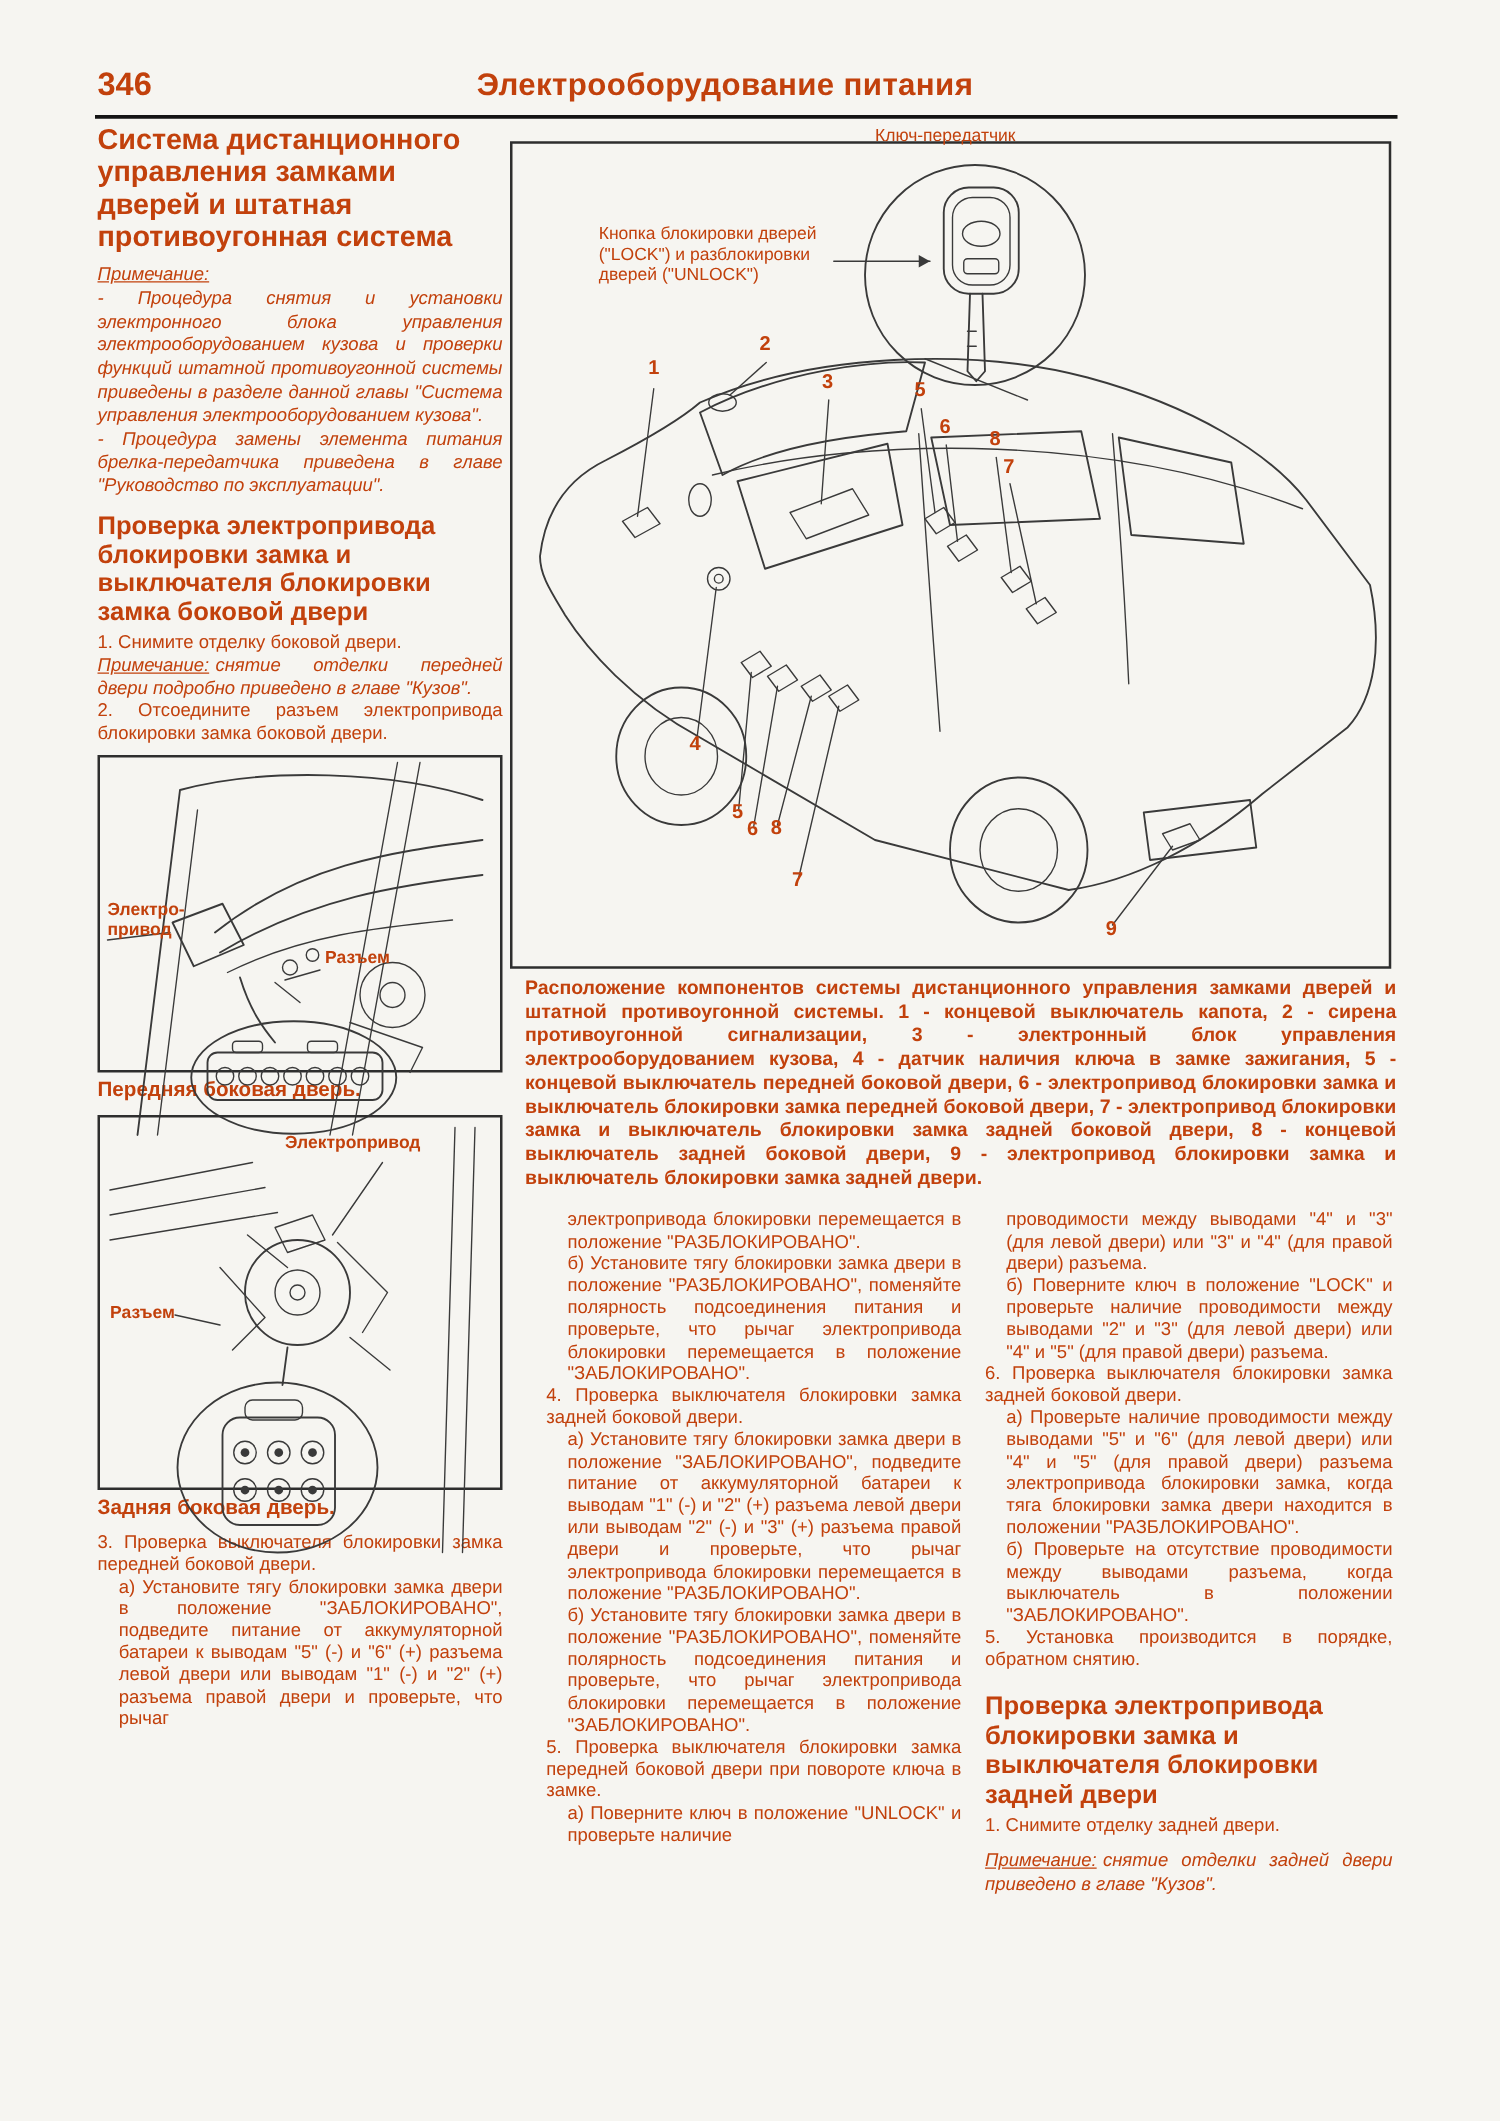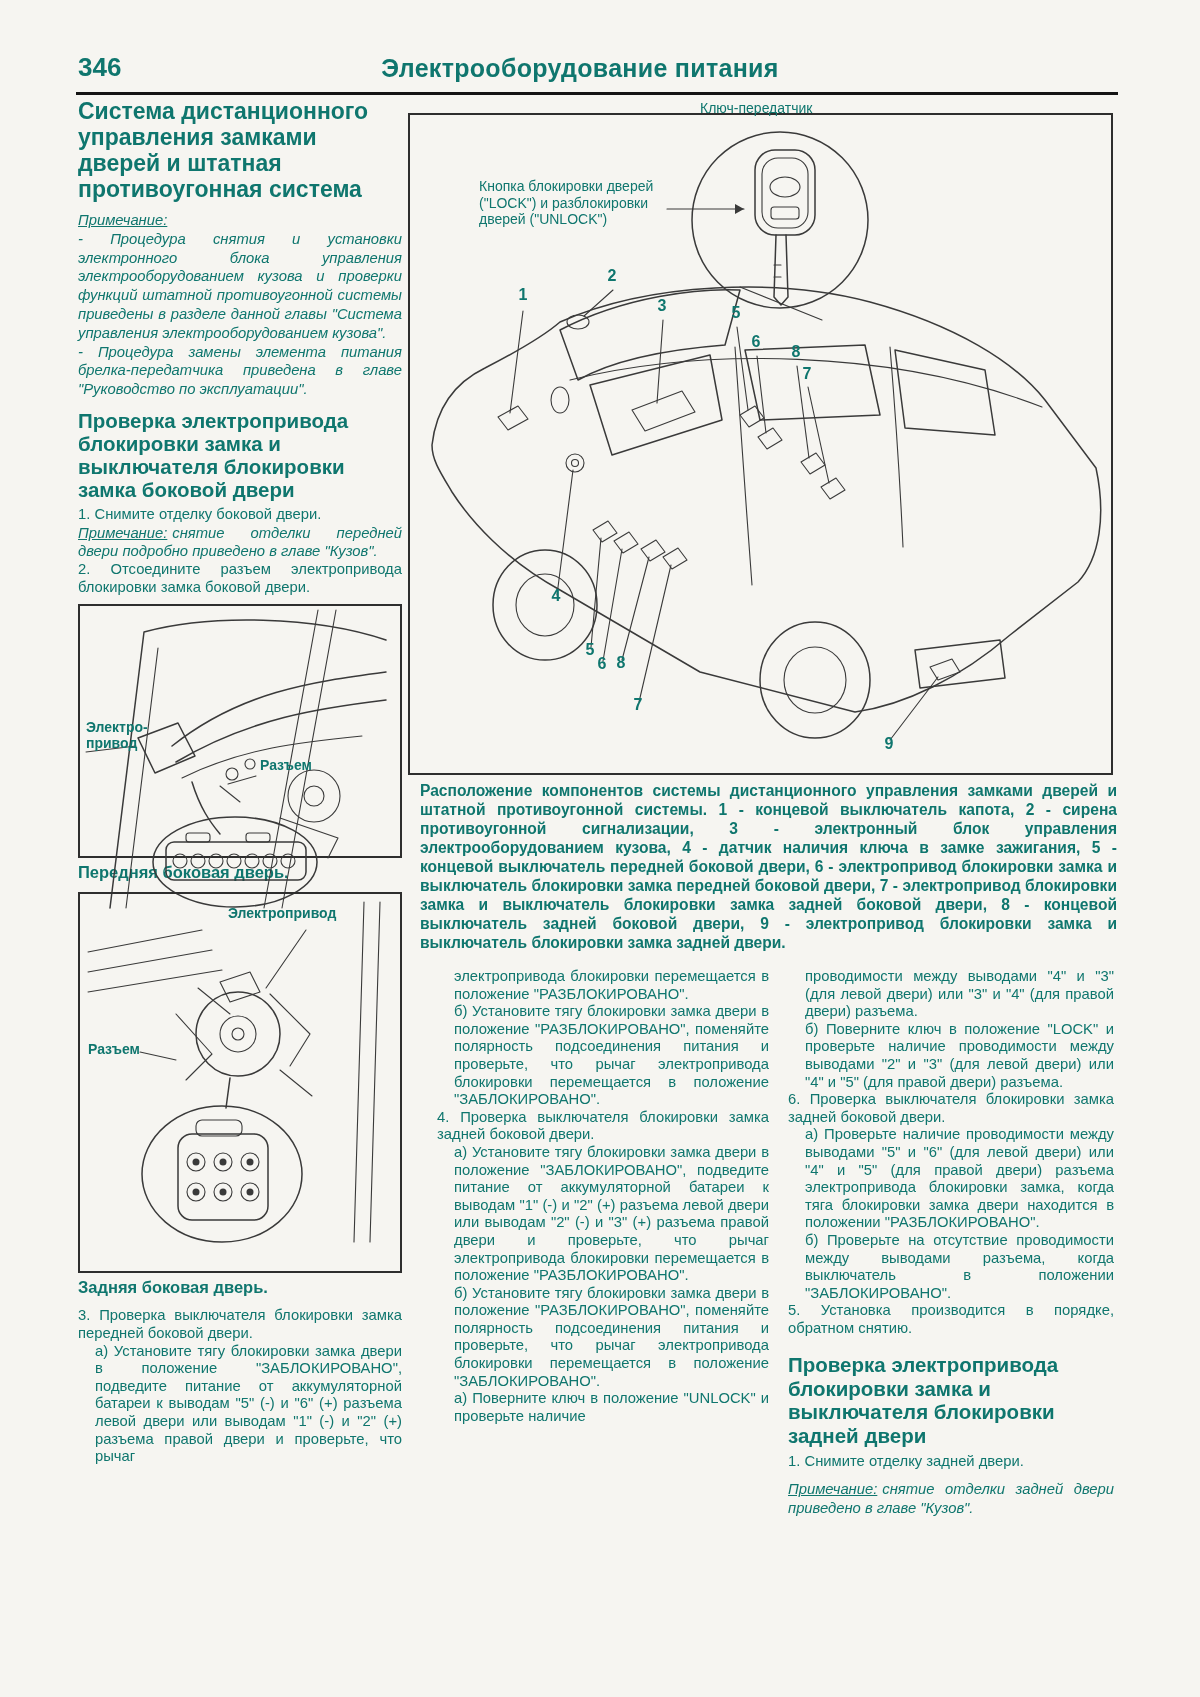--- a/index.html
+++ b/index.html
@@ -1,19 +1,19 @@
 <!DOCTYPE html>
 <html><head>
 <meta charset="utf-8">
 <style>
   * { box-sizing: border-box; }
   body { margin:0; background:#d9d7d1; }
   .page { position:relative; width:1200px; height:1697px; margin:0 auto;
           background:#f6f5f1; font-family:"Liberation Sans","DejaVu Sans",sans-serif;
-          color:#0f766e; overflow:hidden; }
+          color:#c2410c; overflow:hidden; }
   .pagenum { position:absolute; left:78px; top:52px; font-size:26px; font-weight:700; }
   .htitle  { position:absolute; left:280px; top:54px; width:600px; text-align:center;
              font-size:25px; font-weight:700; letter-spacing:.3px; }
   .hrule   { position:absolute; left:76px; top:92px; width:1042px; height:3px; background:#141414; }
 
   .leftcol { position:absolute; left:78px; top:98px; width:324px; }
   h1.title { font-size:23px; line-height:26px; font-weight:700; margin:0 0 9px; }
   p { margin:0; }
   .body { font-size:14.8px; line-height:17.6px; text-align:justify; }
   .note { font-style:italic; font-size:14.8px; line-height:18.8px; text-align:justify; }
@@ -90,21 +90,21 @@
           <circle cx="172" cy="255" r="7" class="thin"></circle>
             <circle cx="190" cy="255" r="7" class="thin"></circle>
           <circle cx="208" cy="255" r="7" class="thin"></circle>
         </g>
       </svg>
       <span class="figlabel" style="left:6px;top:114px;width:86px">Электро-привод</span>
       <span class="figlabel" style="left:180px;top:152px">Разъем</span>
     </figure>
     <p class="figcap">Передняя боковая дверь.</p>
 
-    <figure class="figbox" style="height:381px">
+    <figure class="figbox" style="height:300px">
       <svg width="320" height="352" viewBox="0 0 320 352">
         <g class="lineart">
           <path d="M8,58 L122,36" class="thin"></path>
           <path d="M8,78 L132,56" class="thin"></path>
           <path d="M8,98 L142,76" class="thin"></path>
           <path d="M284,8 L274,348" class="thin"></path>
           <path d="M300,8 L290,348" class="thin"></path>
           <path d="M226,36 L186,94" class="thin"></path>
           <circle cx="158" cy="140" r="42"></circle>
           <circle cx="158" cy="140" r="18" class="thin"></circle>
@@ -222,20 +222,21 @@
   <span class="co" style="left:889px;top:744px">9</span>
 
   <div class="capblock">Расположение компонентов системы дистанционного управления замками дверей и штатной противоугонной системы. 1 - концевой выключатель капота, 2 - сирена противоугонной сигнализации, 3 - электронный блок управления электрооборудованием кузова, 4 - датчик наличия ключа в замке зажигания, 5 - концевой выключатель передней боковой двери, 6 - электропривод блокировки замка и выключатель блокировки замка передней боковой двери, 7 - электропривод блокировки замка и выключатель блокировки замка задней боковой двери, 8 - концевой выключатель задней боковой двери, 9 - электропривод блокировки замка и выключатель блокировки замка задней двери.</div>
 
   <div class="midcol">
     <p class="body ind">электропривода блокировки перемещается в положение "РАЗБЛОКИРОВАНО".</p>
     <p class="body ind">б) Установите тягу блокировки замка двери в положение "РАЗБЛОКИРОВАНО", поменяйте полярность подсоединения питания и проверьте, что рычаг электропривода блокировки перемещается в положение "ЗАБЛОКИРОВАНО".</p>
     <p class="body">4. Проверка выключателя блокировки замка задней боковой двери.</p>
     <p class="body ind">а) Установите тягу блокировки замка двери в положение "ЗАБЛОКИРОВАНО", подведите питание от аккумуляторной батареи к выводам "1" (-) и "2" (+) разъема левой двери или выводам "2" (-) и "3" (+) разъема правой двери и проверьте, что рычаг электропривода блокировки перемещается в положение "РАЗБЛОКИРОВАНО".</p>
     <p class="body ind">б) Установите тягу блокировки замка двери в положение "РАЗБЛОКИРОВАНО", поменяйте полярность подсоединения питания и проверьте, что рычаг электропривода блокировки перемещается в положение "ЗАБЛОКИРОВАНО".</p>
+    <p class="body">5. Проверка выключателя блокировки замка передней боковой двери при повороте ключа в замке.</p>
     <p class="body ind">а) Поверните ключ в положение "UNLOCK" и проверьте наличие</p>
   </div>
 
   <div class="rightcol">
     <p class="body ind">проводимости между выводами "4" и "3" (для левой двери) или "3" и "4" (для правой двери) разъема.</p>
     <p class="body ind">б) Поверните ключ в положение "LOCK" и проверьте наличие проводимости между выводами "2" и "3" (для левой двери) или "4" и "5" (для правой двери) разъема.</p>
     <p class="body">6. Проверка выключателя блокировки замка задней боковой двери.</p>
     <p class="body ind">а) Проверьте наличие проводимости между выводами "5" и "6" (для левой двери) или "4" и "5" (для правой двери) разъема электропривода блокировки замка, когда тяга блокировки замка двери находится в положении "РАЗБЛОКИРОВАНО".</p>
     <p class="body ind">б) Проверьте на отсутствие проводимости между выводами разъема, когда выключатель в положении "ЗАБЛОКИРОВАНО".</p>
     <p class="body">5. Установка производится в порядке, обратном снятию.</p>

